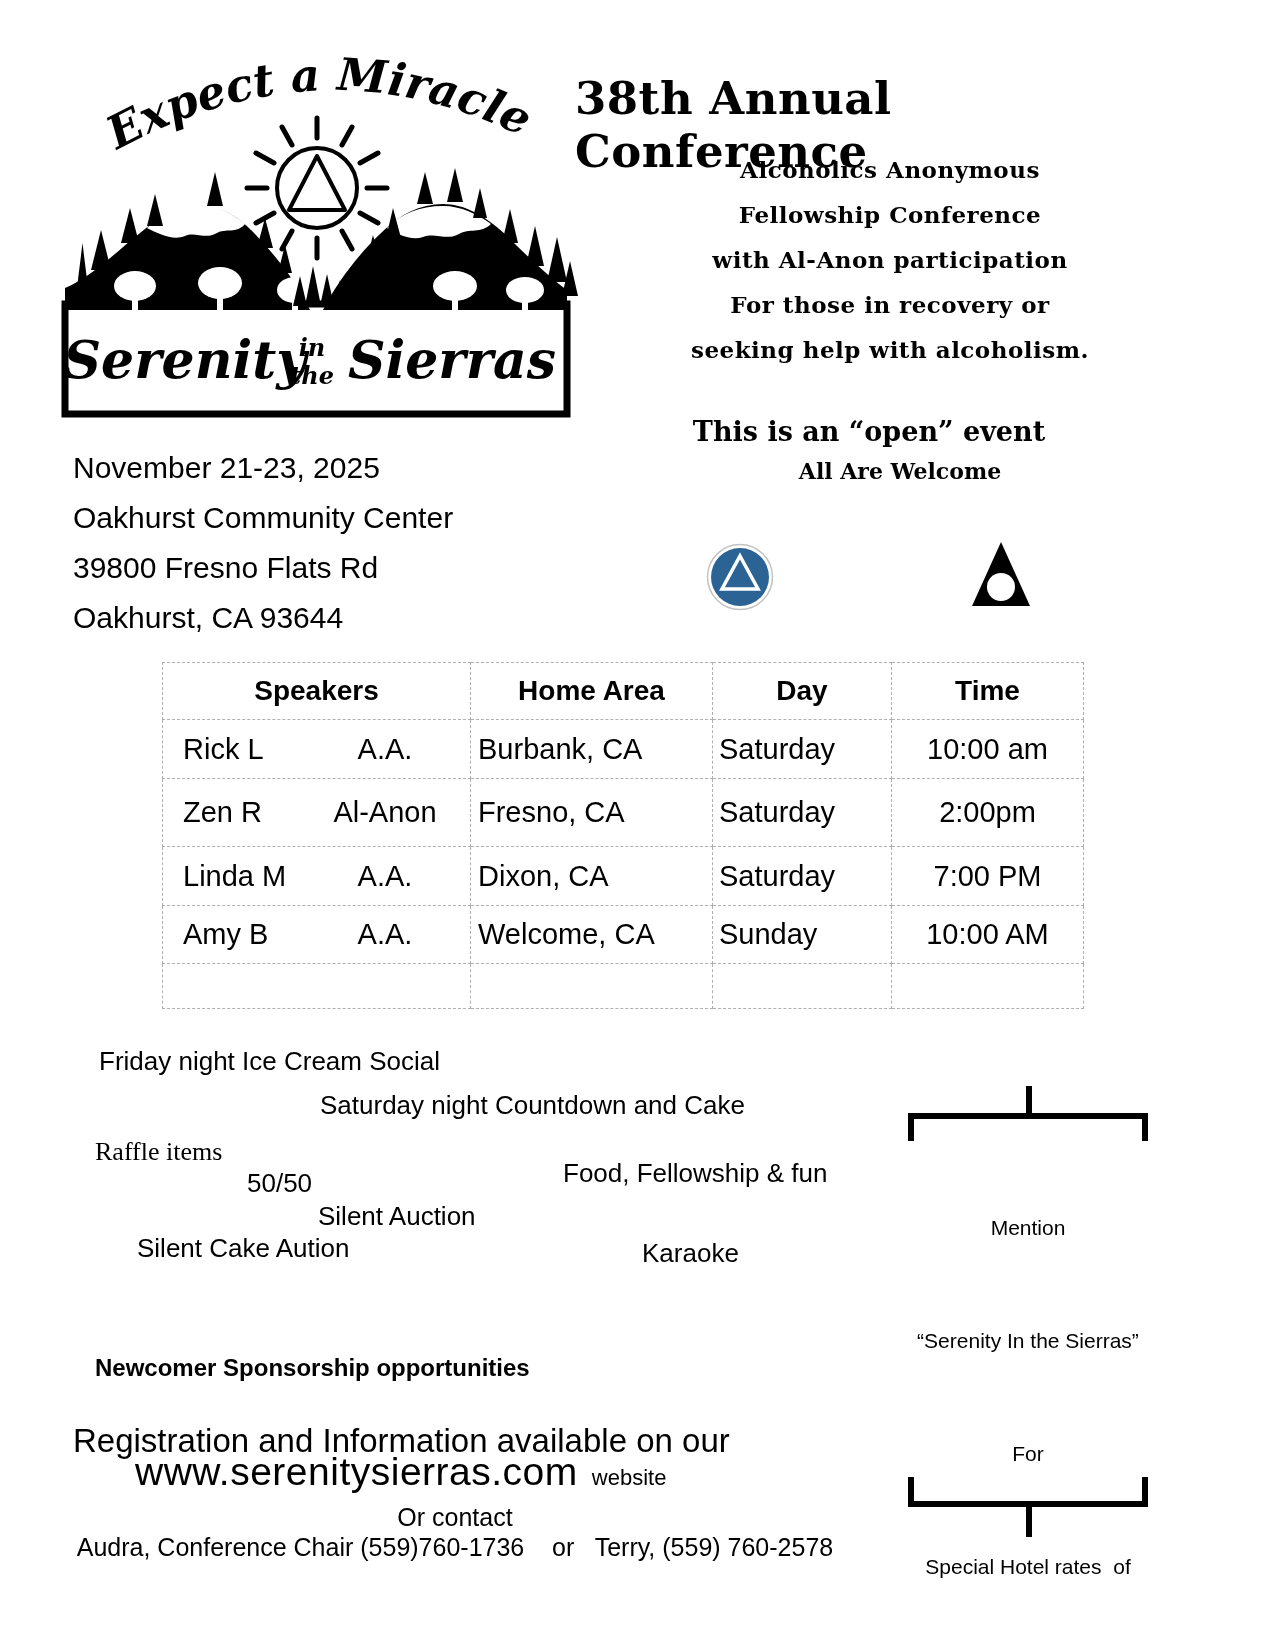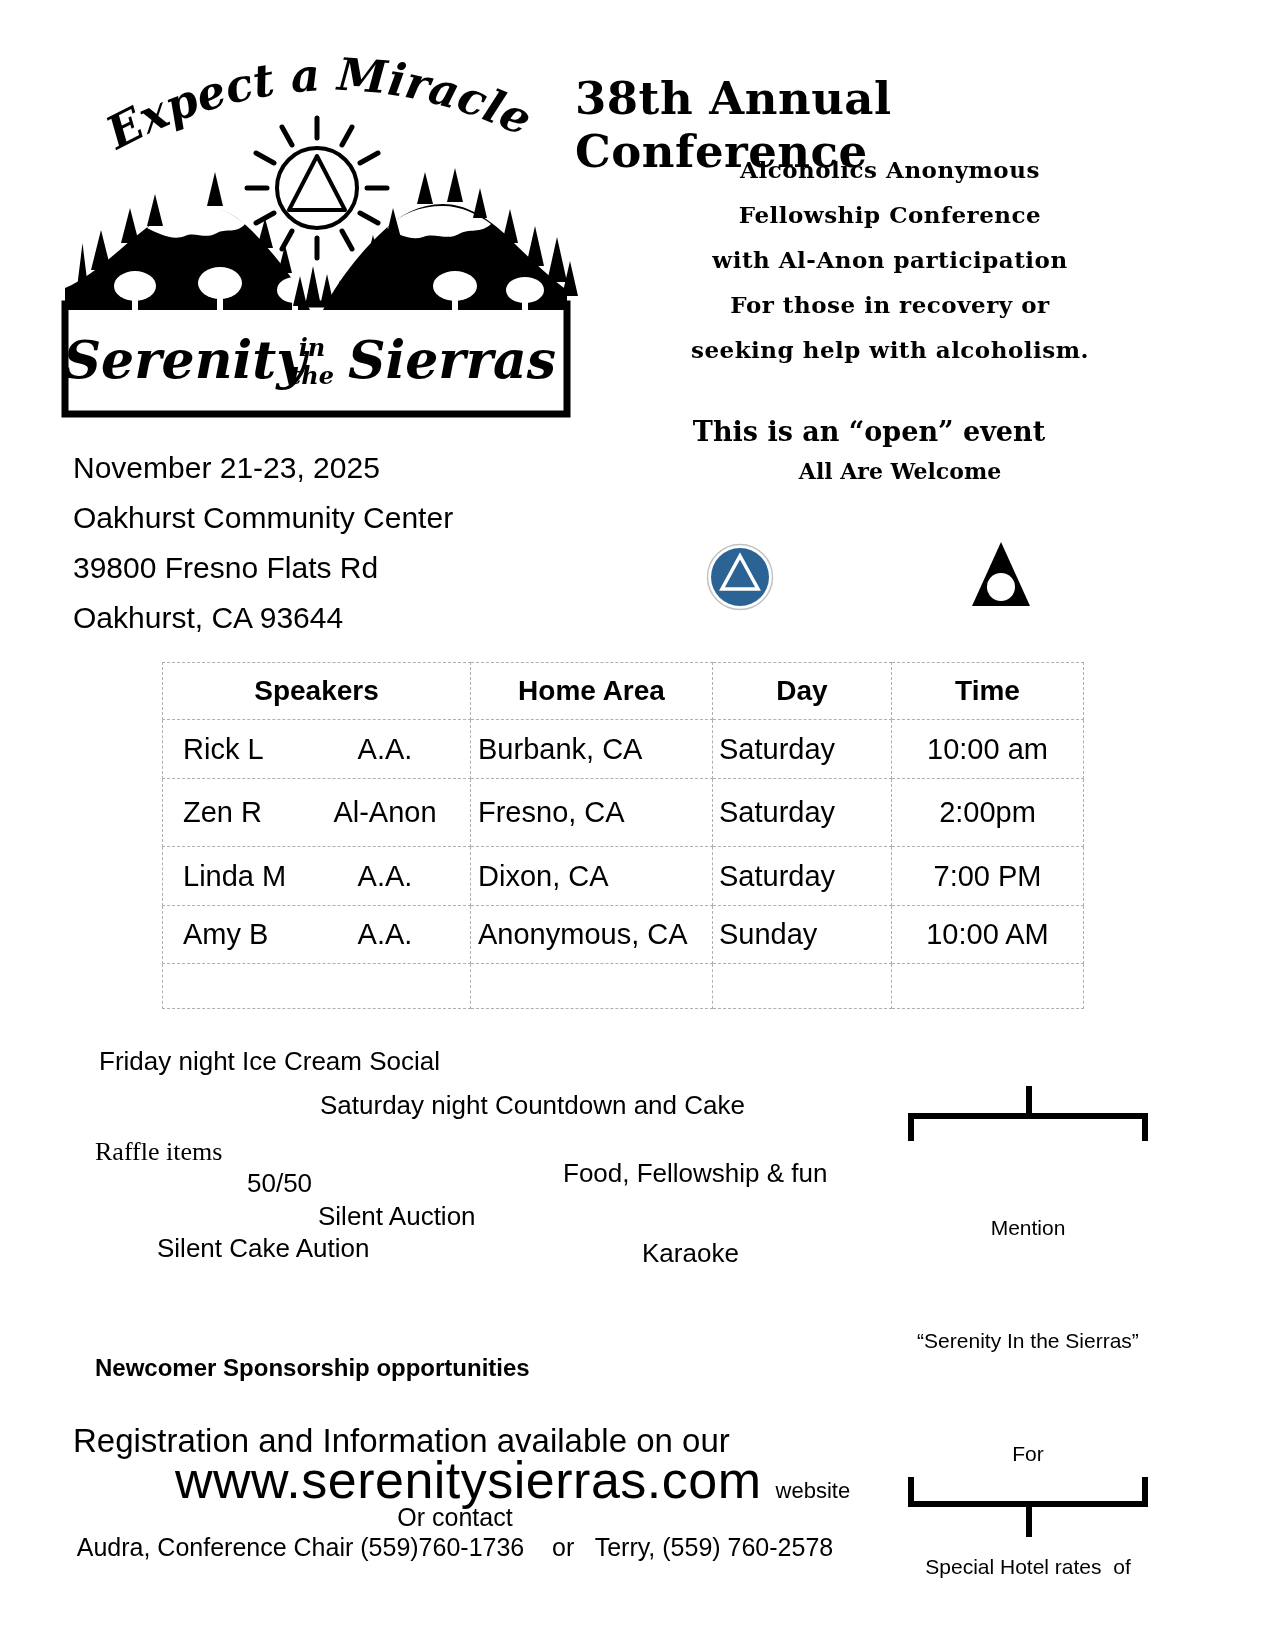--- a/index.html
+++ b/index.html
@@ -45,21 +45,21 @@
                  border-top:6px solid #000; border-left:6px solid #000; border-right:6px solid #000; }
   .bracket-bottom { left:908px; top:1477px; width:240px; height:30px;
                  border-bottom:6px solid #000; border-left:6px solid #000; border-right:6px solid #000; }
   .stem { width:6px; background:#000; }
   .stem-top { left:1026px; top:1086px; height:28px; }
   .stem-bottom { left:1026px; top:1505px; height:32px; }
 
   
   .registration { left:73px; top:1422px; font-size:33px; }
   .website-line { left:135px; top:1450px; display:flex; align-items:baseline; }
-  .website-url  { font-size:52px; letter-spacing:0.5px;margin-left:40px; }
+  .website-url  { font-size:39px; letter-spacing:0.5px; }
   .website-word { font-size:22px; margin-left:14px; }
   .or-contact { left:70px; top:1503px; width:770px; text-align:center; font-size:25px; }
   .contacts   { left:70px; top:1533px; width:770px; text-align:center; font-size:25px; white-space:pre-wrap; }
 </style>
 </head>
 <body>
 
 <div class="page">
 
   <svg class="abs" style="left:55px; top:38px;" width="525" height="390" viewBox="0 0 525 390">
@@ -220,40 +220,40 @@
       <td class="td-day">Saturday</td>
       <td class="td-time">7:00 PM</td>
     </tr>
     <tr style="height:58px">
       <td>
             <div class="cell-speaker">
               <span class="spk-name">Amy B</span>
               <span class="spk-affil">A.A.</span>
             </div>
           </td>
-      <td class="td-home">Anonymous, CA</td>
+      <td class="td-home">Welcome, CA</td>
       <td class="td-day">Sunday</td>
       <td class="td-time">10:00 AM</td>
     </tr>
     <tr style="height:45px">
       <td></td>
           <td></td>
           <td></td>
           <td></td>
     </tr>
   </tbody>
     </table>
 
   <div class="abs act" style="left:99px;  top:1046px;">Friday night Ice Cream Social</div>
   <div class="abs act" style="left:320px; top:1090px;">Saturday night Countdown and Cake</div>
   <div class="abs act" style="left:95px;  top:1137px;font-family:Liberation Serif, serif;">Raffle items</div>
   <div class="abs act" style="left:247px; top:1168px;">50/50</div>
   <div class="abs act" style="left:563px; top:1158px;">Food, Fellowship &amp; fun</div>
   <div class="abs act" style="left:318px; top:1201px;">Silent Auction</div>
-  <div class="abs act" style="left:157px; top:1233px;">Silent Cake Aution</div>
+  <div class="abs act" style="left:137px; top:1233px;">Silent Cake Aution</div>
   <div class="abs act" style="left:642px; top:1238px;">Karaoke</div>
   <div class="abs act act-bold" style="left:95px; top:1354px;">Newcomer Sponsorship opportunities</div>
 
   <div class="abs stem stem-top"></div>
   <div class="abs bracket-top"></div>
   <div class="abs hotel-text">
     <div>Mention</div>
     <div>“Serenity In the Sierras”</div>
     <div>For</div>
     <div>Special Hotel rates  of</div>

